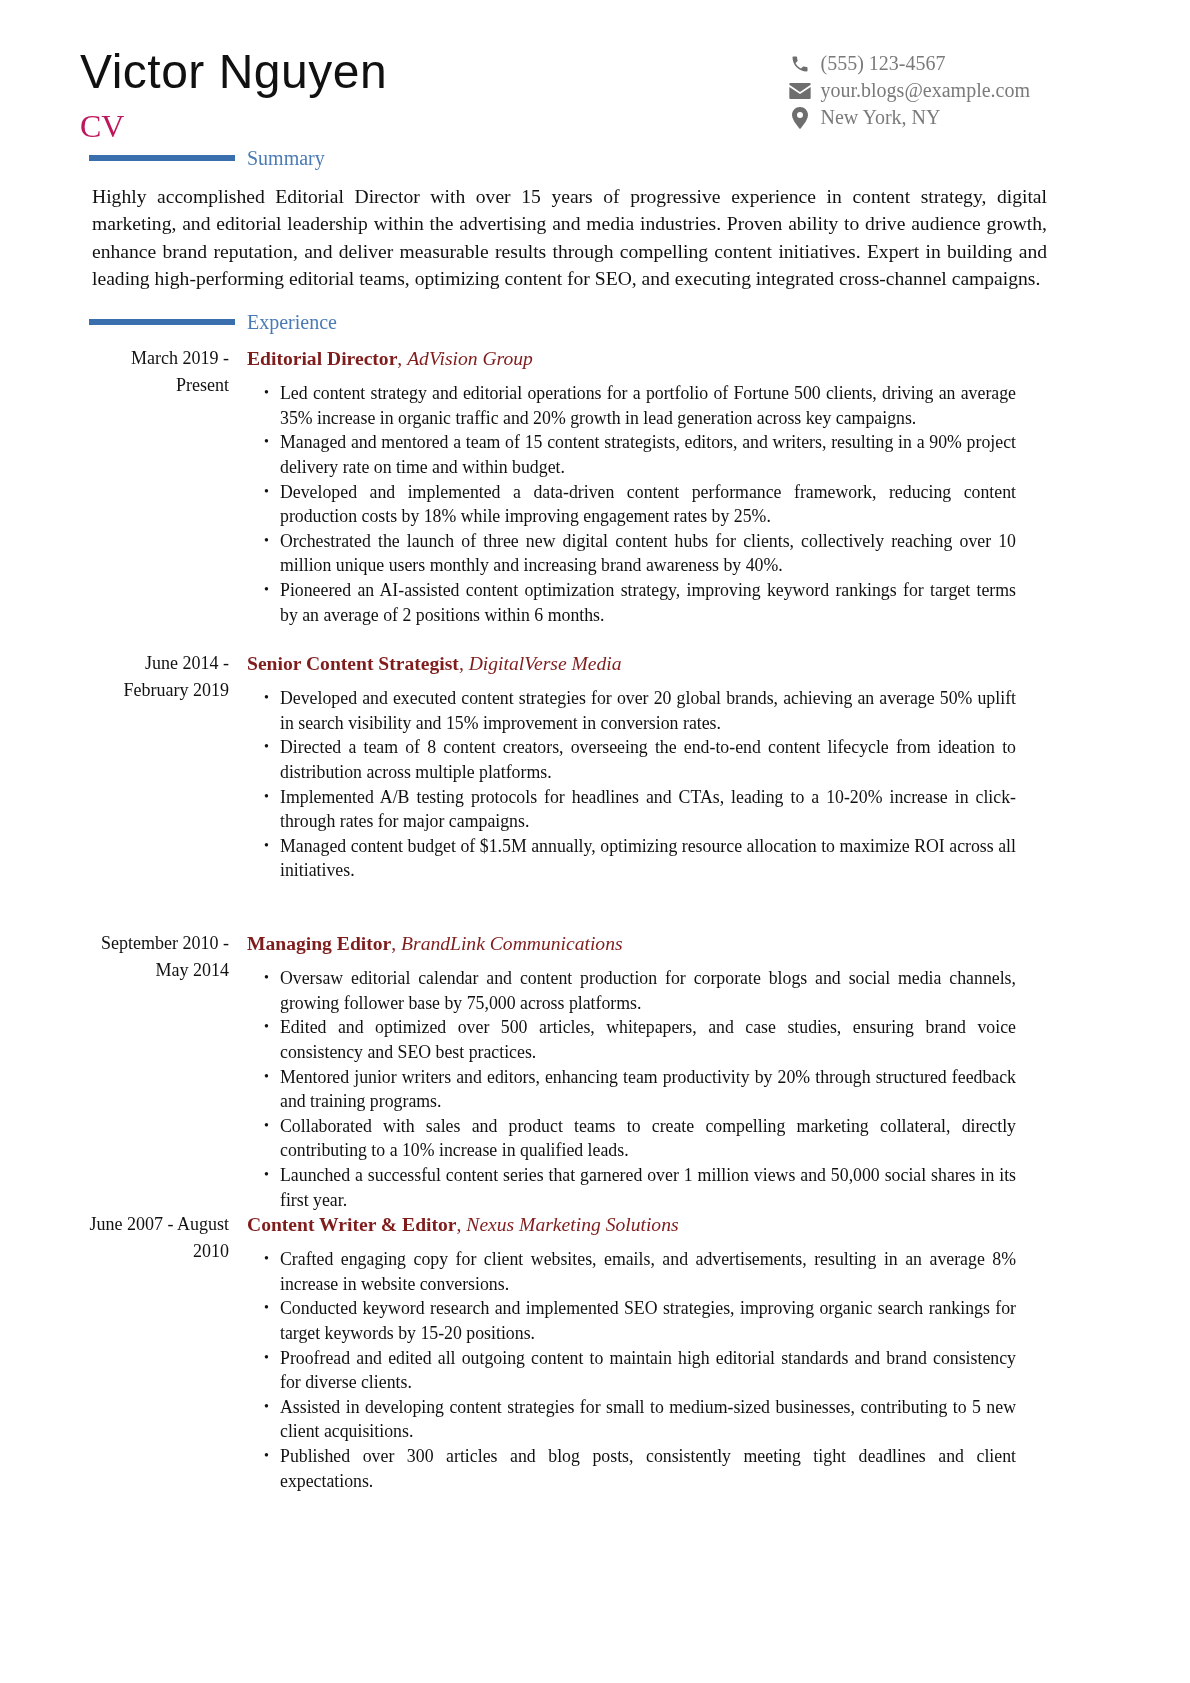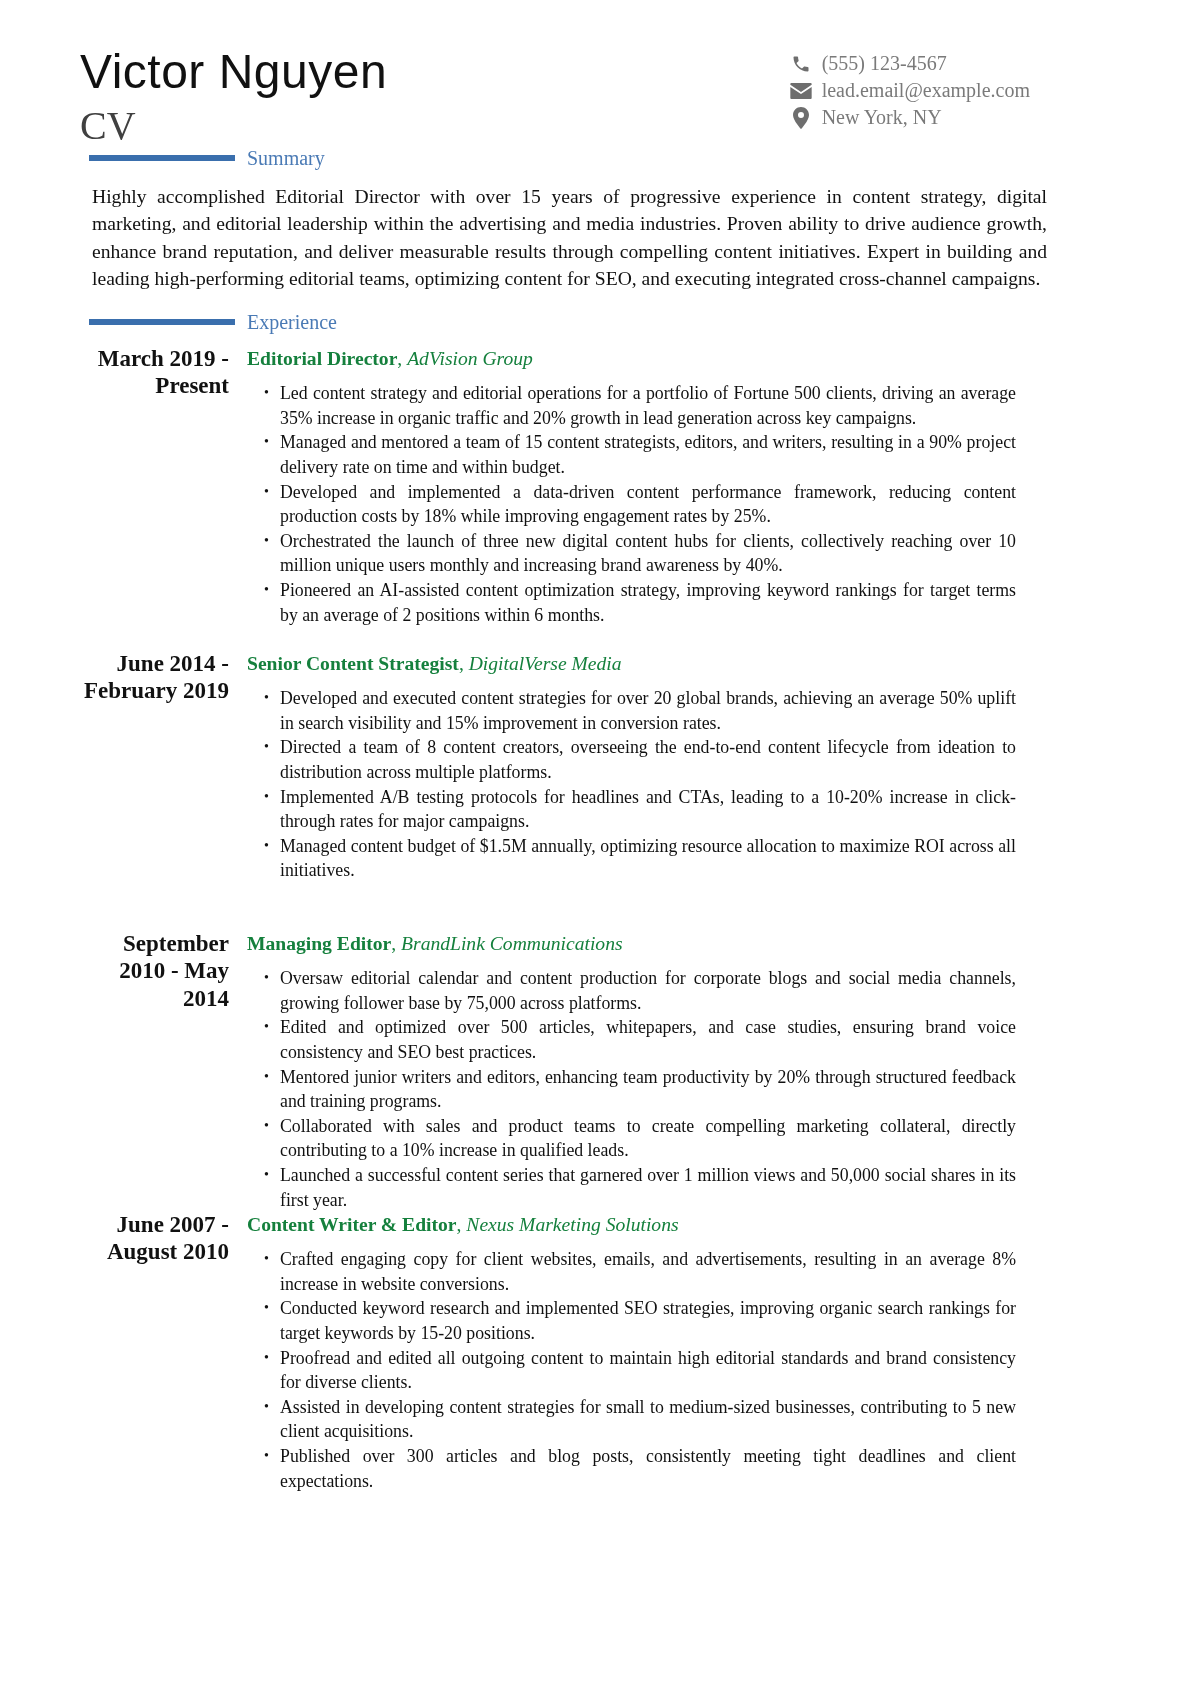--- a/index.html
+++ b/index.html
@@ -3,40 +3,40 @@
 <meta charset="utf-8">
 <style>
   html, body { margin: 0; padding: 0; background: #ffffff; }
   body { width: 1190px; height: 1683px; position: relative; overflow: hidden;
          font-family: "DejaVu Serif", "Liberation Serif", serif; color: #111; }
   .page { position: absolute; left: 0; top: 0; width: 1190px; height: 1683px; }
 
   .name { position: absolute; left: 80px; top: 38px; font-family: Liberation Sans, sans-serif;
           font-size: 48px; line-height: 68px; color: #111; letter-spacing: 0.5px; margin: 0; font-weight: normal; }
   .cv-label { position: absolute; left: 80px; top: 104px; font-family: "Liberation Serif", serif;
-              font-size: 40px; line-height: 44px; color: #404040; }
+              font-size: 32px; line-height: 44px; color: #be185d; }
 
   .contact { position: absolute; right: 160px; top: 50px; text-align: right;
              font-family: "Liberation Serif", serif; font-size: 20px; color: #7a7a7a; }
   .contact-line { display: flex; justify-content: flex-start; align-items: center; height: 27px; }
   .contact-line .icon { display: inline-flex; width: 22px; height: 20px; margin-right: 10px; align-items: center; justify-content: center; }
   .contact-line svg { fill: #6e6e6e; }
 
   .section-head { position: absolute; left: 89px; height: 32px; display: flex; align-items: center; }
   .section-bar { width: 146px; height: 6px; background: #3a6fad; margin-right: 12px; }
   .section-title { font-family: "Liberation Serif", serif; font-size: 20px; color: #4a7ab5; line-height: 32px; }
 
   .summary { position: absolute; left: 80px; top: 171px; width: 955px;
              font-family: "Liberation Serif", serif; font-size: 19.6px; line-height: 27.3px; color: #111;
              text-align: justify; margin: 12px; }
 
   .exp { position: absolute; left: 80px; width: 955px; font-family: "Liberation Serif", serif; }
-  .exp-dates { position: absolute; left: 0; width: 149px; text-align: right; font-size: 23px; line-height: 27.3px; color: #111; font-weight: bold; }
+  .exp-dates { position: absolute; left: 0; width: 149px; text-align: right; font-size: 18px; line-height: 27.3px; color: #111; }
   .exp-body { position: absolute; left: 167px; width: 778px; }
-  .exp-title { font-size: 19.6px; line-height: 27.3px; color: #15803d; white-space: nowrap; }
+  .exp-title { font-size: 19.6px; line-height: 27.3px; color: #7f1d1d; white-space: nowrap; }
   .exp-title .role { font-weight: bold; }
   .exp-title .company { font-style: italic; }
   .exp-bullets { list-style: none; margin: 9px; padding: 0; }
   .exp-bullets li { position: relative; padding-left: 24px; font-size: 17.8px; line-height: 24.6px; color: #111; text-align: justify; }
   .exp-bullets li::before { content: "\2022"; position: absolute; left: 8px; top: 0; font-size: 14px; }
 </style>
 </head>
 <body>
 
 <div class="page">
@@ -52,21 +52,21 @@
           </svg>
       </span>
       <span>(555) 123-4567</span>
     </div>
     <div class="contact-line">
       <span class="icon">
         <svg width="22" height="16" viewBox="0 0 24 18">
             <path d="M0 2 12 10 24 2V1c0-.6-.4-1-1-1H1C.4 0 0 .4 0 1v1zm0 2.4V17c0 .6.4 1 1 1h22c.6 0 1-.4 1-1V4.4L12 12.4 0 4.4z"></path>
           </svg>
       </span>
-      <span>lead.email@example.com</span>
+      <span>your.blogs@example.com</span>
     </div>
     <div class="contact-line">
       <span class="icon">
         <svg width="16" height="22" viewBox="0 0 16 22">
             <path d="M8 0C3.6 0 0 3.5 0 7.9 0 13.4 8 22 8 22s8-8.6 8-14.1C16 3.5 12.4 0 8 0zm0 11a3 3 0 1 1 0-6 3 3 0 0 1 0 6z"></path>
           </svg>
       </span>
       <span>New York, NY</span>
     </div>
   </div>

